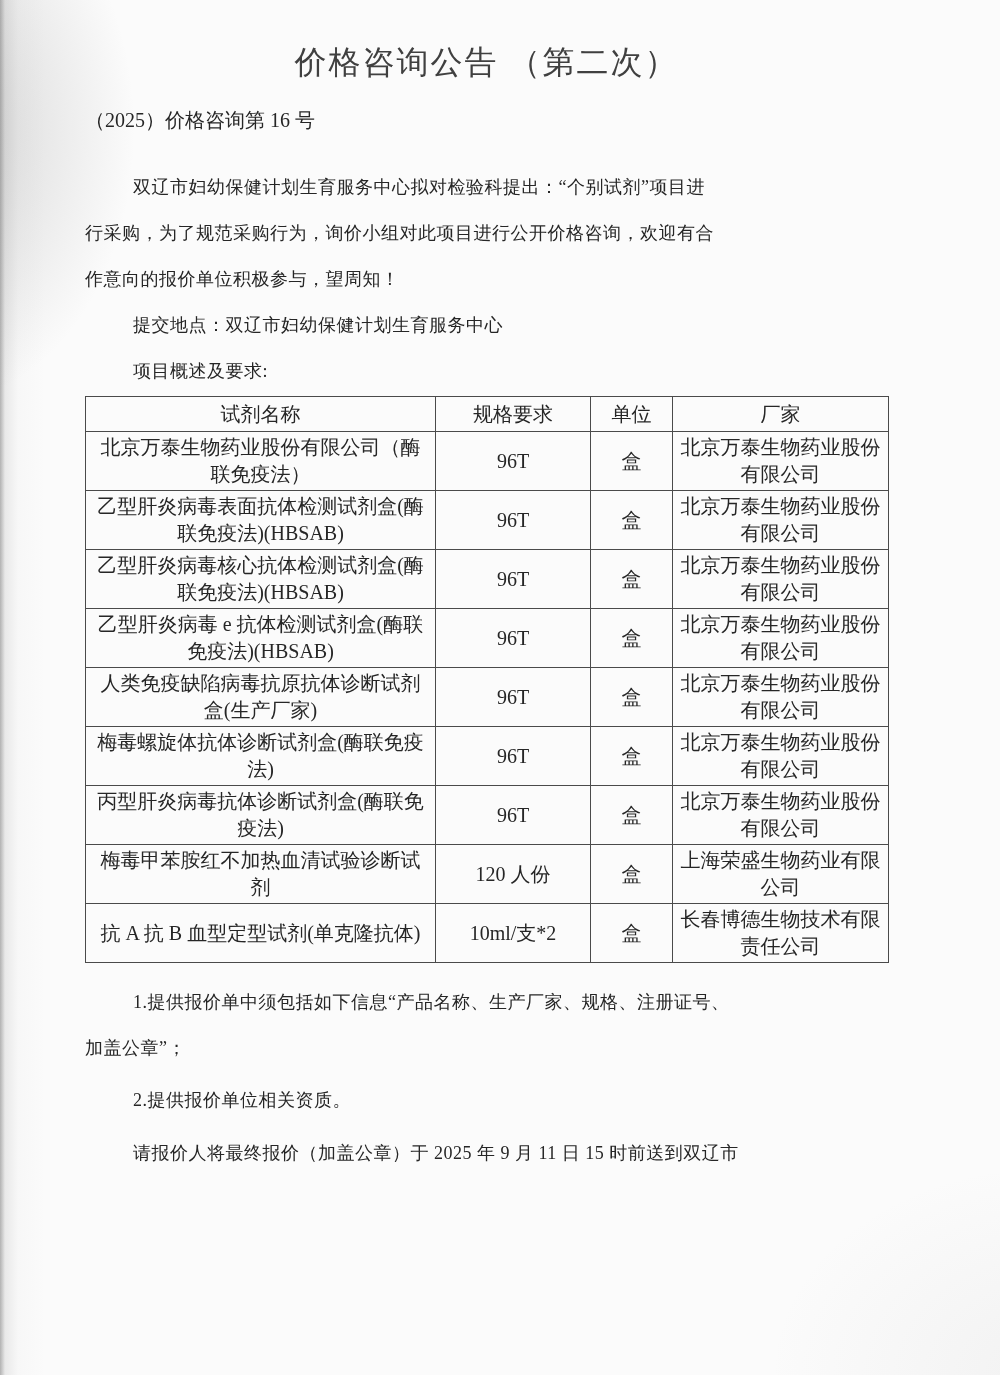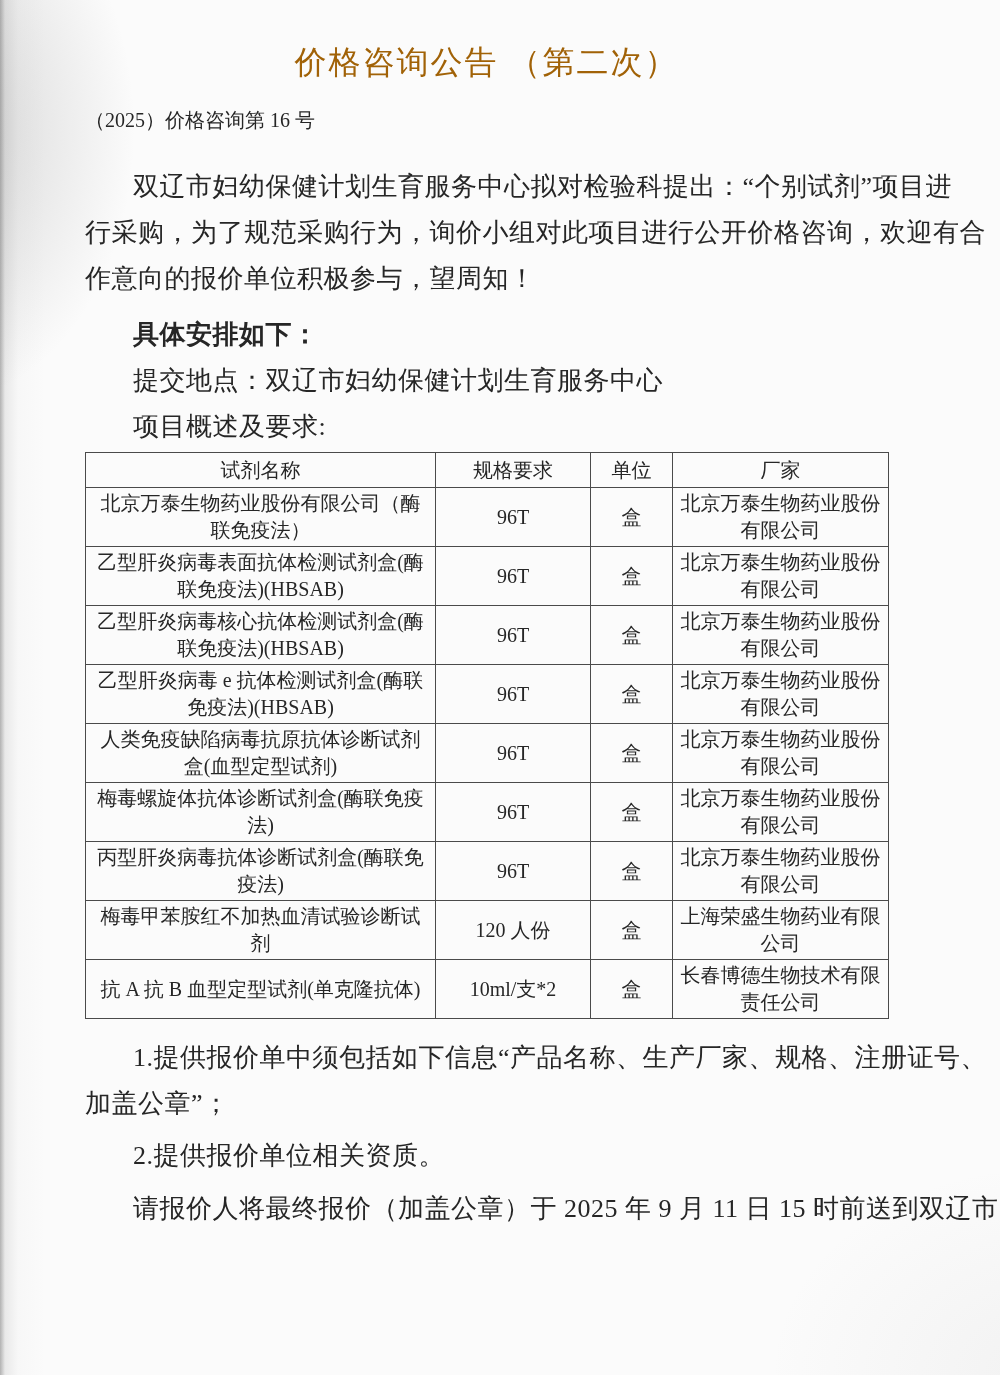--- a/index.html
+++ b/index.html
@@ -21,30 +21,30 @@
     height: 1375px;
     padding: 36px 112px 0 85px;
   }
   .title {
     margin: 6px 0 0 0;
     text-align: center;
     font-size: 32px;
     font-weight: 400;
     letter-spacing: 2px;
     line-height: 40px;
-    color: #a16207;
+    color: #404040;
   }
   .doc-number {
     margin-top: 24px;
     font-size: 20px;
     line-height: 28px;
     padding-right: 10px;
   }
   .para-line {
-    font-size: 26px;
+    font-size: 18px;
     line-height: 46px;
     letter-spacing: 0.5px;
     white-space: nowrap;
   }
   .intro { margin-top: 30px; }
   .indent { text-indent: 48px; }
   .bold { font-weight: 700; }
   .mt10 { margin-top: 10px; }
   .reagent-table {
     width: 803px;
@@ -80,21 +80,20 @@
   <h1 class="title">价格咨询公告 （第二次）</h1>
 
   <div class="doc-number">（2025）价格咨询第 16 号</div>
 
   <div class="intro">
     <div class="para-line indent">双辽市妇幼保健计划生育服务中心拟对检验科提出：“个别试剂”项目进</div>
     <div class="para-line">行采购，为了规范采购行为，询价小组对此项目进行公开价格咨询，欢迎有合</div>
     <div class="para-line">作意向的报价单位积极参与，望周知！</div>
   </div>
 
-  <div class="para-line indent bold mt10">具体安排如下：</div>
   <div class="para-line indent">提交地点：双辽市妇幼保健计划生育服务中心</div>
   <div class="para-line indent">项目概述及要求:</div>
 
   <table class="reagent-table">
     <colgroup>
       <col class="col-name">
         <col class="col-spec">
         <col class="col-unit">
         <col class="col-vendor">
     </colgroup>
@@ -125,21 +124,21 @@
         <td>盒</td>
         <td>北京万泰生物药业股份有限公司</td>
       </tr>
       <tr>
         <td>乙型肝炎病毒 e 抗体检测试剂盒(酶联免疫法)(HBSAB)</td>
         <td>96T</td>
         <td>盒</td>
         <td>北京万泰生物药业股份有限公司</td>
       </tr>
       <tr>
-        <td>人类免疫缺陷病毒抗原抗体诊断试剂盒(血型定型试剂)</td>
+        <td>人类免疫缺陷病毒抗原抗体诊断试剂盒(生产厂家)</td>
         <td>96T</td>
         <td>盒</td>
         <td>北京万泰生物药业股份有限公司</td>
       </tr>
       <tr>
         <td>梅毒螺旋体抗体诊断试剂盒(酶联免疫法)</td>
         <td>96T</td>
         <td>盒</td>
         <td>北京万泰生物药业股份有限公司</td>
       </tr>

